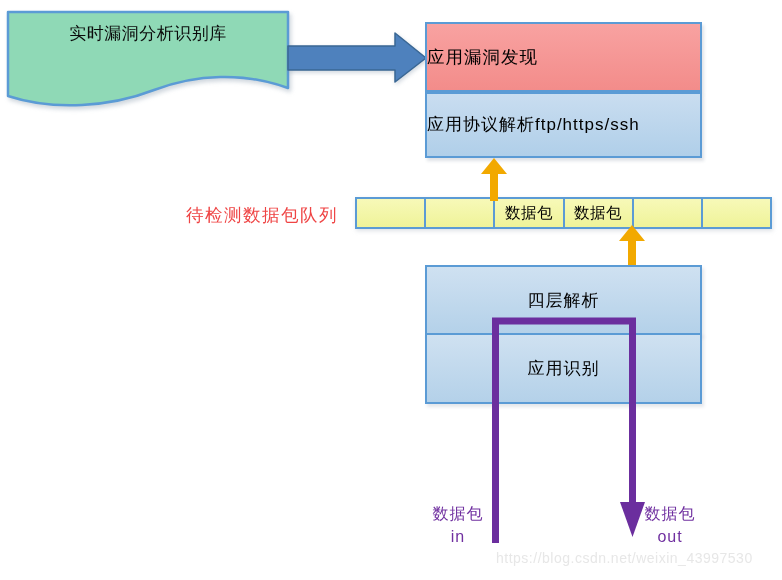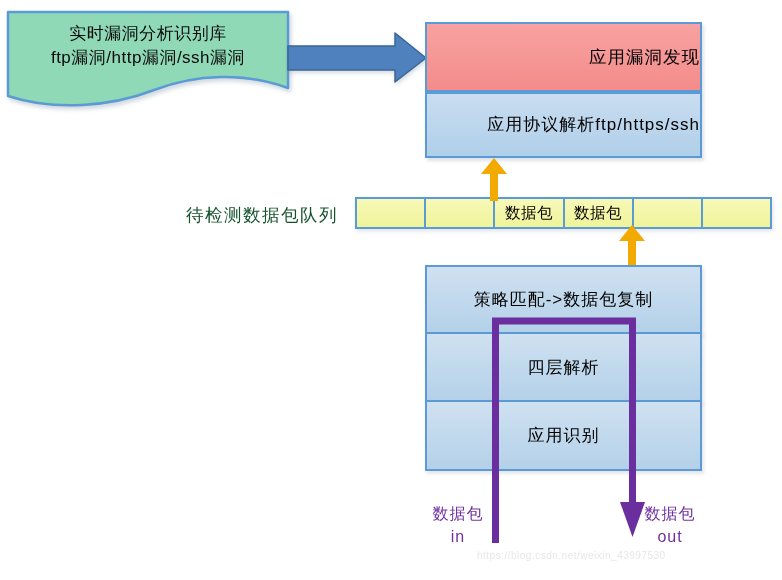--- a/index.html
+++ b/index.html
@@ -17,37 +17,37 @@
     text-align:center; font-size:17px; line-height:24px; color:#0a0a0a;
     letter-spacing:0.5px;
   }
 
   
   .block-arrow { left:286px; top:30px; width:142px; height:56px; }
   .block-arrow svg { filter: drop-shadow(1px 2px 2px rgba(120,140,160,.35)); }
 
   .box {
     box-sizing:border-box; border:2px solid #5B9BD5;
-    display:flex; align-items:center; justify-content:flex-end;
+    display:flex; align-items:center; justify-content:flex-start;
     box-shadow:2px 3px 3px rgba(150,160,175,.30);
     letter-spacing:1px;
   }
   .vuln-box {
     left:425px; top:22px; width:277px; height:70px;
     background:linear-gradient(180deg,#f8a2a1 0%,#f38c8a 100%);
     font-size:17.5px;
   }
   .proto-box {
     left:425px; top:92px; width:277px; height:66px;
     background:linear-gradient(180deg,#c9ddf0 0%,#b0cfe9 100%);
     flex-direction:row; font-size:17px; line-height:24px;
   }
 
   
-  .queue-label { left:186px; top:203px; font-size:17.5px; letter-spacing:1.5px; color:#14532d; }
+  .queue-label { left:186px; top:203px; font-size:17.5px; letter-spacing:1.5px; color:#ef4444; }
   .queue {
     left:355px; top:197px; width:417px; height:32px; display:flex;
     filter: drop-shadow(1px 2px 2px rgba(150,160,175,.30));
   }
   .qcell {
     flex:1; box-sizing:border-box; border:2px solid #5B9BD5; margin-left:-2px;
     background:linear-gradient(180deg,#f7f9b8 0%,#eff399 100%);
     display:flex; align-items:center; justify-content:center;
     font-size:15.5px; letter-spacing:0.5px;
   }
@@ -76,35 +76,34 @@
   .packet-path { left:470px; top:300px; width:200px; height:250px; }
 
   .flow-label {
     width:68px; text-align:center; color:#7030A0;
     font-size:16px; line-height:23px; letter-spacing:1px;
   }
   .in-label  { left:424px; top:502px; }
   .out-label { left:636px; top:502px; }
 
   .watermark {
-    left:477px; top:550px; font-size:10px; color:#E7E7E7; letter-spacing:0.5px;
+    left:496px; top:550px; font-size:14px; color:#E7E7E7; letter-spacing:0.5px;
   }
 </style>
 </head>
 <body>
 
 <div class="canvas">
 
   <div class="abs doc-wrap">
     <svg width="284" height="100" viewBox="0 0 284 100">
       <path d="M2,2 L282,2 L282,78 C 238,62 190,64 148,80 C 104,97 48,101 2,86 Z" fill="#8FD9B6" stroke="#5B9BD5" stroke-width="2.5" stroke-linejoin="round"></path>
     </svg>
     <div class="doc-text">
       <div>实时漏洞分析识别库</div>
-      <div>ftp漏洞/http漏洞/ssh漏洞</div>
     </div>
   </div>
 
   <div class="abs block-arrow">
     <svg width="142" height="56" viewBox="0 0 142 56">
       <polygon points="2,16 109,16 109,3 140,28 109,52 109,40 2,40" fill="#4E81BD" stroke="#3A6794" stroke-width="1.5" stroke-linejoin="round"></polygon>
     </svg>
   </div>
 
   <div class="abs box vuln-box">
@@ -135,23 +134,20 @@
   </div>
 
   <div class="abs up-arrow up-arrow-2">
     <svg width="34" height="44" viewBox="0 0 34 44">
       <path d="M17,43 L17,14" stroke="#F2A900" stroke-width="8" fill="none"></path>
       <polygon points="4,16 30,16 17,0" fill="#F2A900"></polygon>
     </svg>
   </div>
 
   <div class="abs engine">
-    <div class="esec esec-1">
-      <span>策略匹配-&gt;数据包复制</span>
-    </div>
     <div class="esec esec-3">
       <span>四层解析</span>
     </div>
     <div class="esec esec-2">
       <span>应用识别</span>
     </div>
   </div>
 
   <div class="abs packet-path">
     <svg width="200" height="250" viewBox="0 0 200 250">

